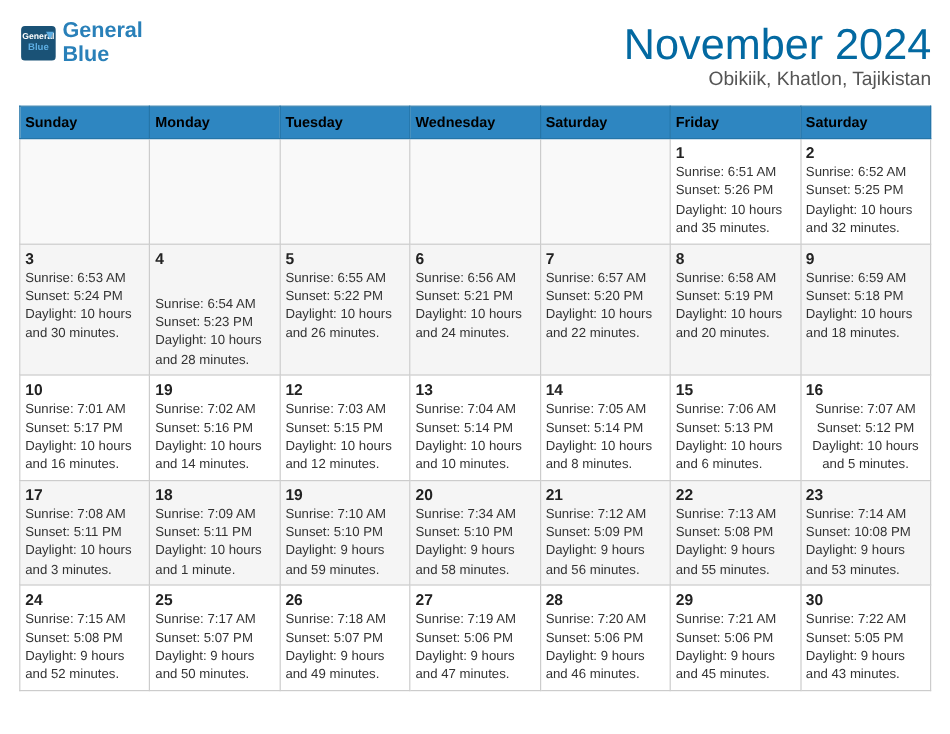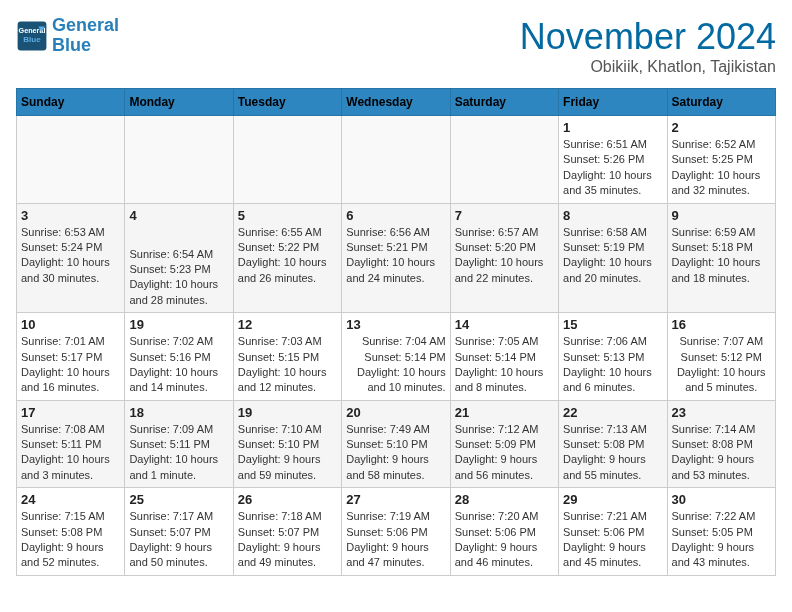--- a/index.html
+++ b/index.html
@@ -213,21 +213,21 @@
         </td>
         <td>
           <span class="day-number">12</span>
           <div class="day-info" style="white-space: pre-line;">Sunrise: 7:03 AM
 Sunset: 5:15 PM
 Daylight: 10 hours
 and 12 minutes.</div>
         </td>
         <td>
           <span class="day-number">13</span>
-          <div class="day-info" style="white-space: pre-line; text-align: right;">Sunrise: 7:04 AM
+          <div class="day-info" style="white-space: pre-line;">Sunrise: 7:04 AM
 Sunset: 5:14 PM
 Daylight: 10 hours
 and 10 minutes.</div>
         </td>
         <td>
           <span class="day-number">14</span>
           <div class="day-info" style="white-space: pre-line;">Sunrise: 7:05 AM
 Sunset: 5:14 PM
 Daylight: 10 hours
 and 8 minutes.</div>
@@ -264,21 +264,21 @@
         </td>
         <td>
           <span class="day-number">19</span>
           <div class="day-info" style="white-space: pre-line;">Sunrise: 7:10 AM
 Sunset: 5:10 PM
 Daylight: 9 hours
 and 59 minutes.</div>
         </td>
         <td>
           <span class="day-number">20</span>
-          <div class="day-info" style="white-space: pre-line;">Sunrise: 7:49 AM
+          <div class="day-info" style="white-space: pre-line;">Sunrise: 7:34 AM
 Sunset: 5:10 PM
 Daylight: 9 hours
 and 58 minutes.</div>
         </td>
         <td>
           <span class="day-number">21</span>
           <div class="day-info" style="white-space: pre-line;">Sunrise: 7:12 AM
 Sunset: 5:09 PM
 Daylight: 9 hours
 and 56 minutes.</div>
@@ -286,21 +286,21 @@
         <td>
           <span class="day-number">22</span>
           <div class="day-info" style="white-space: pre-line;">Sunrise: 7:13 AM
 Sunset: 5:08 PM
 Daylight: 9 hours
 and 55 minutes.</div>
         </td>
         <td>
           <span class="day-number">23</span>
           <div class="day-info" style="white-space: pre-line;">Sunrise: 7:14 AM
-Sunset: 8:08 PM
+Sunset: 10:08 PM
 Daylight: 9 hours
 and 53 minutes.</div>
         </td>
       </tr>
       <tr>
         <td>
           <span class="day-number">24</span>
           <div class="day-info" style="white-space: pre-line;">Sunrise: 7:15 AM
 Sunset: 5:08 PM
 Daylight: 9 hours

